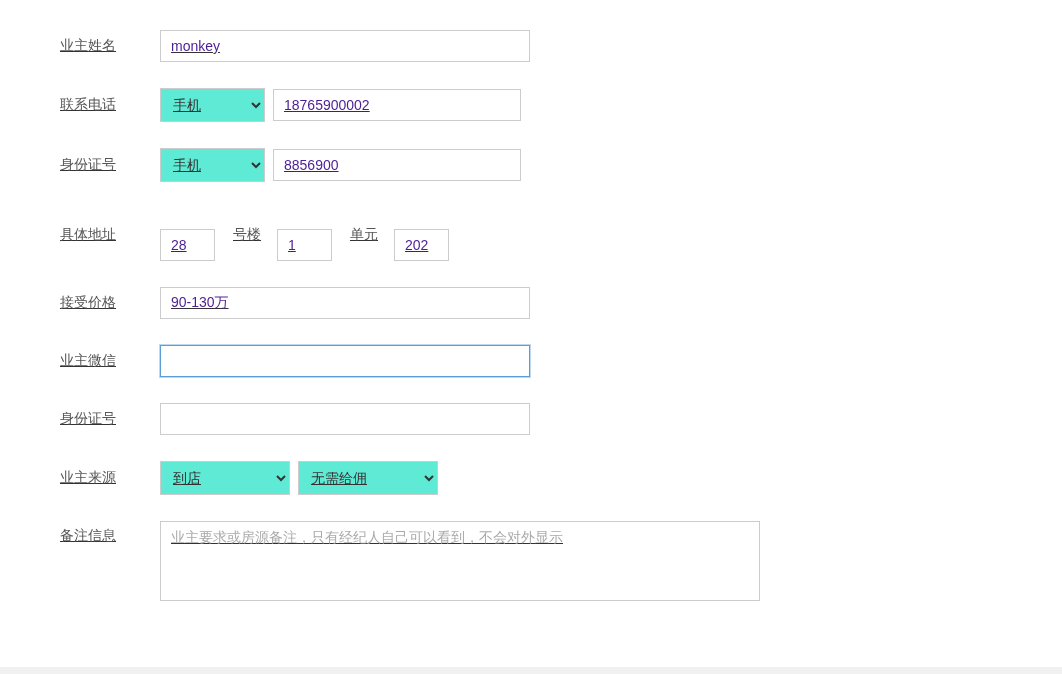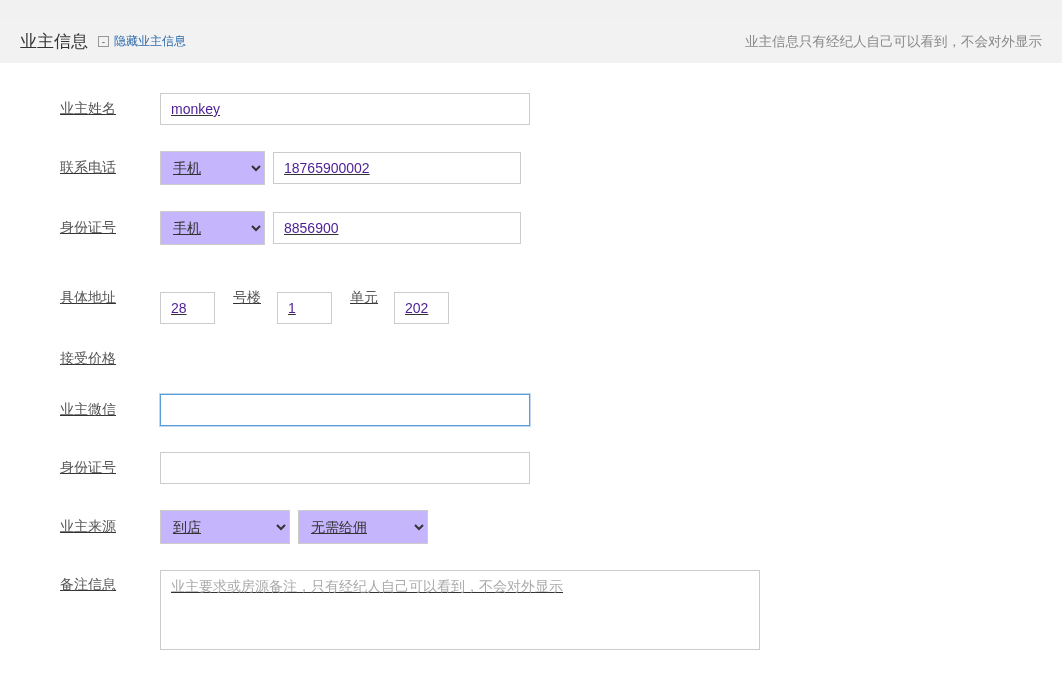--- a/index.html
+++ b/index.html
@@ -96,35 +96,35 @@
       width: 55px;
       text-align: left;
       padding: 7px 8px;
       margin-top: 21px;
     }
     select {
       border: 1px solid #ccc;
       padding: 7px 8px;
       font-size: 14px;
       color: #333;
-      background: #c4b5fd;
+      background: #5eead4;
       font-family: inherit;
       height: 34px;
     }
     .select-phone {
       width: 105px;
     }
     .phone-input {
       width: 248px;
     }
     .select-source1 {
       width: 130px;
     }
     .select-source2 {
-      width: 130px;
+      width: 140px;
     }
     textarea {
       border: 1px solid #ccc;
       padding: 7px 10px;
       font-size: 14px;
       color: #333;
       width: 600px;
       height: 80px;
       resize: none;
       font-family: inherit;
@@ -141,28 +141,20 @@
       align-items: flex-start;
     }
     .textarea-row .form-label {
       padding-top: 6px;
     }
   </style>
 </head>
 <body>
 
 <div class="container">
-  <div class="header-bar">
-    <div class="header-left">
-      <span class="section-title">业主信息</span>
-      <span class="toggle-icon">-</span>
-      <span class="toggle-link">隐藏业主信息</span>
-    </div>
-    <div class="header-note">业主信息只有经纪人自己可以看到，不会对外显示</div>
-  </div>
 
   <div class="form-section">
 
     <div class="form-row">
       <div class="form-label">业主姓名</div>
       <div class="form-controls">
         <input type="text" class="input-wide" value="monkey" style="">
       </div>
     </div>
 
@@ -192,20 +184,23 @@
         <input type="text" class="input-small" value="28" style="">
         <span class="addr-text">号楼</span>
         <input type="text" class="input-small" value="1" style="">
         <span class="addr-text">单元</span>
         <input type="text" class="input-small" value="202" style="">
       </div>
     </div>
 
     <div class="form-row">
       <div class="form-label">接受价格</div>
+      <div class="form-controls">
+        <input type="text" class="input-wide" value="90-130万" style="">
+      </div>
     </div>
 
     <div class="form-row">
       <div class="form-label">业主微信</div>
       <div class="form-controls">
         <input type="text" class="input-wide input-focused" value="" style="">
       </div>
     </div>
 
     <div class="form-row">

